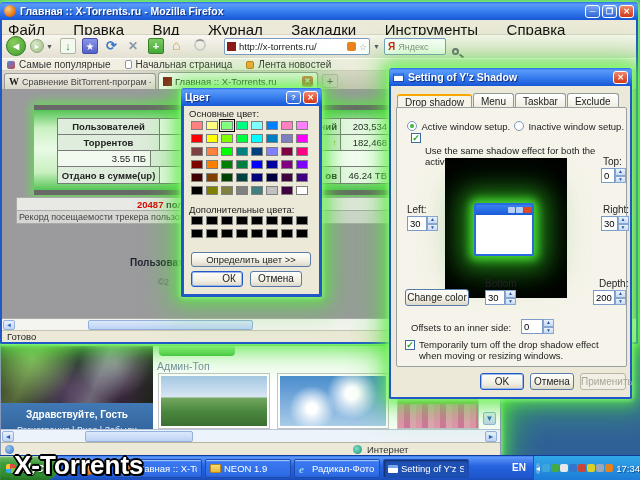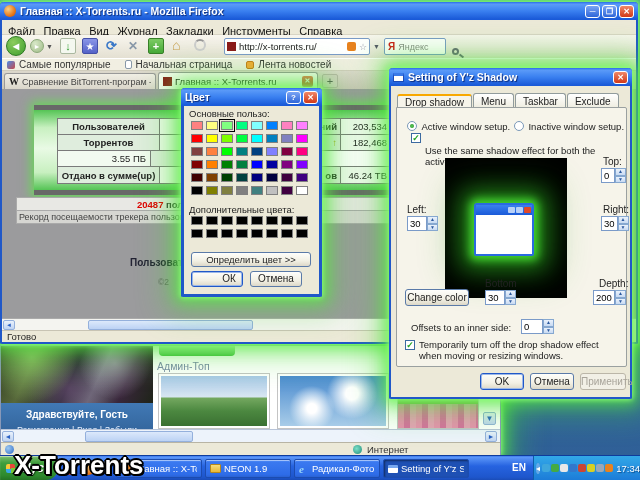--- a/index.html
+++ b/index.html
@@ -36,21 +36,21 @@
 .spin .sa { width:11px; display:flex; flex-direction:column; }
 .spin .sa span { flex:1; background:linear-gradient(180deg,#EAF2FC,#C8DAF2); border:1px solid #86A8D0;
   font-size:5px; line-height:5px; color:#2C5AA0; text-align:center; }
 .tab { display:inline-block; border:1px solid #919B9C; border-bottom:none; border-radius:3px 3px 0 0;
   background:linear-gradient(180deg,#FFFFFF,#EDEBDD); padding:2px 7px 2px 7px; font-size:10px; color:#222; margin-right:1px; }
 .tab.act { background:#F6F4EA; border-top:2px solid #F8A800; padding-top:1px; position:relative; top:1px; }
 .swgrid { display:grid; grid-template-columns:repeat(8,12px); gap:4px 3px; }
 .swatch { width:12px; height:9px; border:1px solid #808080; }
 .swatch.sel { outline:1px solid #000; outline-offset:1px; }
 .lbl { font-size:10px; color:#222; }
-.menu-i { font-size:11px; color:#111; margin-right:4px; }
+.menu-i { font-size:15px; color:#111; margin-right:24px; }
 .bm { font-size:10px; color:#333; margin-right:14px; display:inline-flex; align-items:center; gap:4px; }
 .tile { display:inline-block; border-radius:2px; }
 .taskb { position:absolute; top:3px; height:19px; width:86px; border:1px solid #1C4CB0; border-radius:2px;
   background:linear-gradient(180deg,#5F97F8,#3B79F0 12%,#2E6CE8 85%,#2A62D4);
   box-shadow:inset 0 1px 0 rgba(255,255,255,.45); color:#fff; font-size:9.5px;
   display:flex; align-items:center; gap:3px; padding:0 4px; white-space:nowrap; overflow:hidden; }
 .taskb.act { background:#1E50B4; box-shadow:inset 1px 1px 2px rgba(0,0,0,.45); }
 .statrow { display:flex; height:16px; border-bottom:1px solid #7A7A7A; }
 .statrow > div { border-right:1px solid #7A7A7A; font-size:9.5px; display:flex; align-items:center; }
 .statrow .rl { font-weight:bold; color:#222; justify-content:center; background:#DFEDDD; }
@@ -221,21 +221,21 @@
   </div>
 </div>
 
 <div class="win glow" id="cdlg" style="left:181px;top:88px;width:141px;height:209px;z-index:3;border-width:3px;border-top:none;">
   <div class="tbar" style="left:-3px;right:-3px;">
     <span class="cap">Цвет</span>
     <span class="wbtn">?</span>
     <span class="wbtn close">✕</span>
   </div>
   <div class="abs" style="left:0;top:16px;width:135px;height:190px;">
-    <span class="abs lbl" style="left:5px;top:4px;font-size:9.5px;">Основные пользо:</span>
+    <span class="abs lbl" style="left:5px;top:4px;font-size:9.5px;">Основные цвет:</span>
     <div class="abs swgrid" style="left:7px;top:17px;">
         <span class="swatch" style="background: rgb(255, 128, 128);"></span>
         <span class="swatch" style="background: rgb(255, 255, 128);"></span>
         <span class="swatch sel" style="background: rgb(128, 255, 128);"></span>
         <span class="swatch" style="background: rgb(0, 255, 128);"></span>
         <span class="swatch" style="background: rgb(128, 255, 255);"></span>
         <span class="swatch" style="background: rgb(0, 128, 255);"></span>
         <span class="swatch" style="background: rgb(255, 128, 192);"></span>
         <span class="swatch" style="background: rgb(255, 128, 255);"></span>
         <span class="swatch" style="background: rgb(255, 0, 0);"></span>

